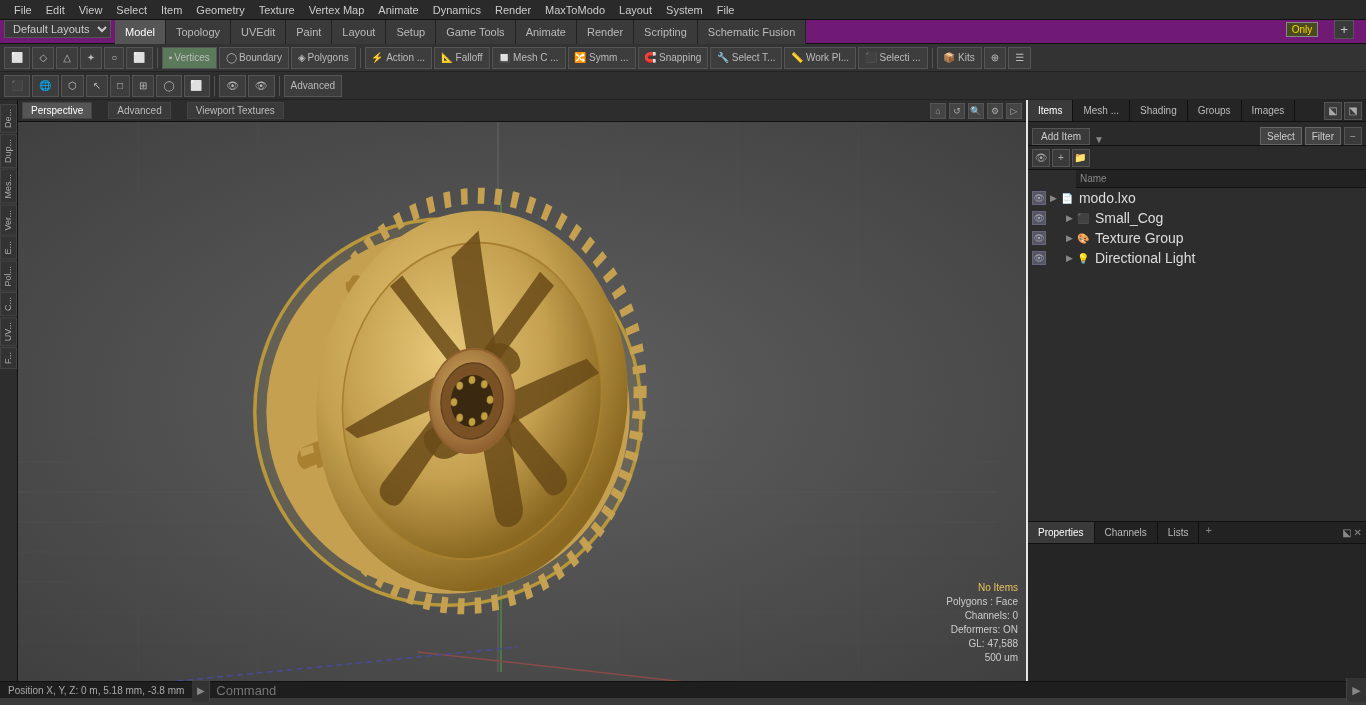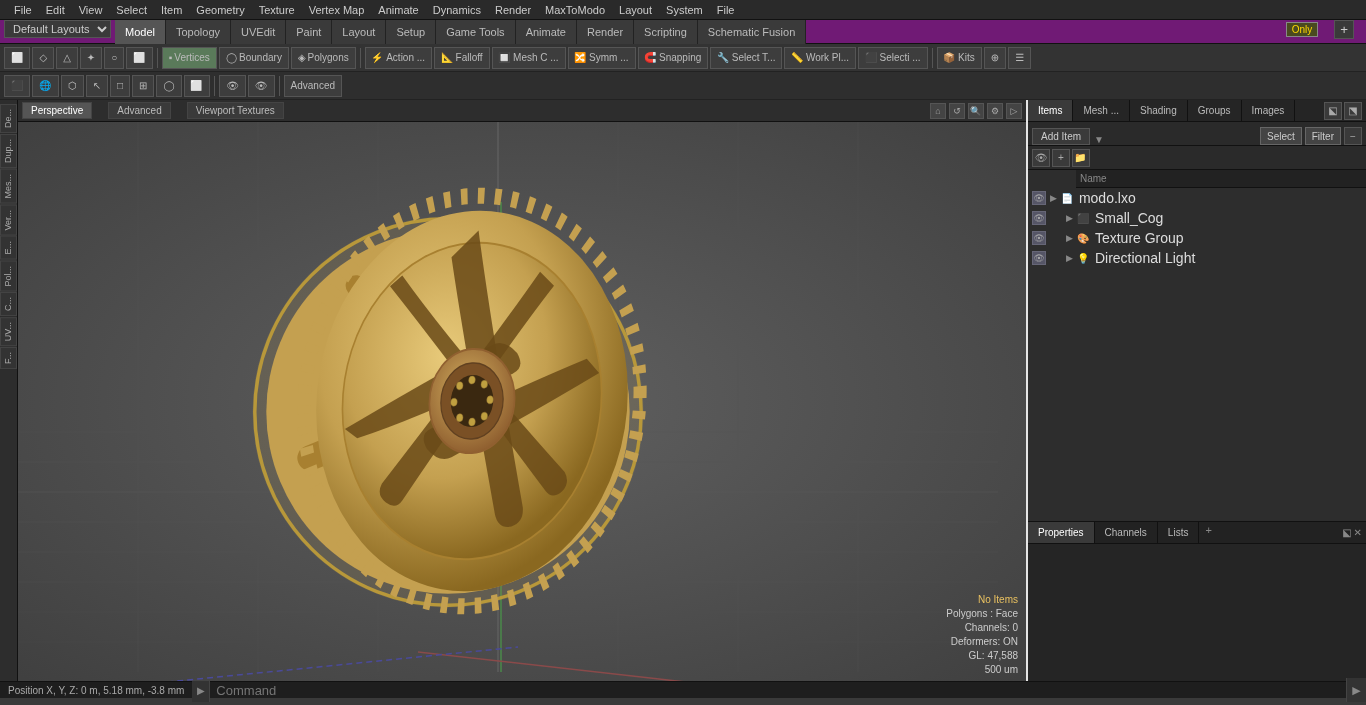--- a/index.html
+++ b/index.html
@@ -42,21 +42,21 @@
     #viewport-icons { margin-left: auto; display: flex; gap: 3px; }
     .vp-icon { width: 16px; height: 16px; background: #444; border: 1px solid #555; cursor: pointer; display: flex; align-items: center; justify-content: center; font-size: 9px; color: #aaa; }
 
     
     #canvas-area { position: absolute; top: 22px; left: 0; right: 0; bottom: 0; background: #4d4d4d; overflow: hidden; }
 
     
     #grid-svg { position: absolute; top: 0; left: 0; width: 100%; height: 100%; }
 
     
-    #viewport-status { position: absolute; bottom: 0; right: 0; padding: 4px 8px; text-align: right; margin-left: 28px; }
+    #viewport-status { position: absolute; bottom: 12px; right: 0; padding: 4px 8px; text-align: right; margin-left: 28px; }
     .status-line { font-size: 10px; line-height: 1.4; }
     .status-highlight { color: #e8c060; }
 
     
     #right-panel { width: 340px; background: #2d2d2d; border-left: 2px solid #e5e5e5; display: flex; flex-direction: column; }
     #right-panel-tabs { display: flex; height: 22px; background: #252525; border-bottom: 1px solid #111; }
     .rp-tab { padding: 2px 10px; font-size: 10px; color: #bbb; cursor: pointer; border-right: 1px solid #111; display: flex; align-items: center; }
     .rp-tab.active { background: #3a3a3a; color: #fff; }
     #rp-toolbar { display: flex; align-items: center; height: 24px; background: #2a2a2a; border-bottom: 1px solid #111; padding: 0 4px; gap: 2px; }
     .rp-tool { width: 18px; height: 18px; background: #3a3a3a; border: 1px solid #555; cursor: pointer; display: flex; align-items: center; justify-content: center; font-size: 10px; color: #aaa; }

